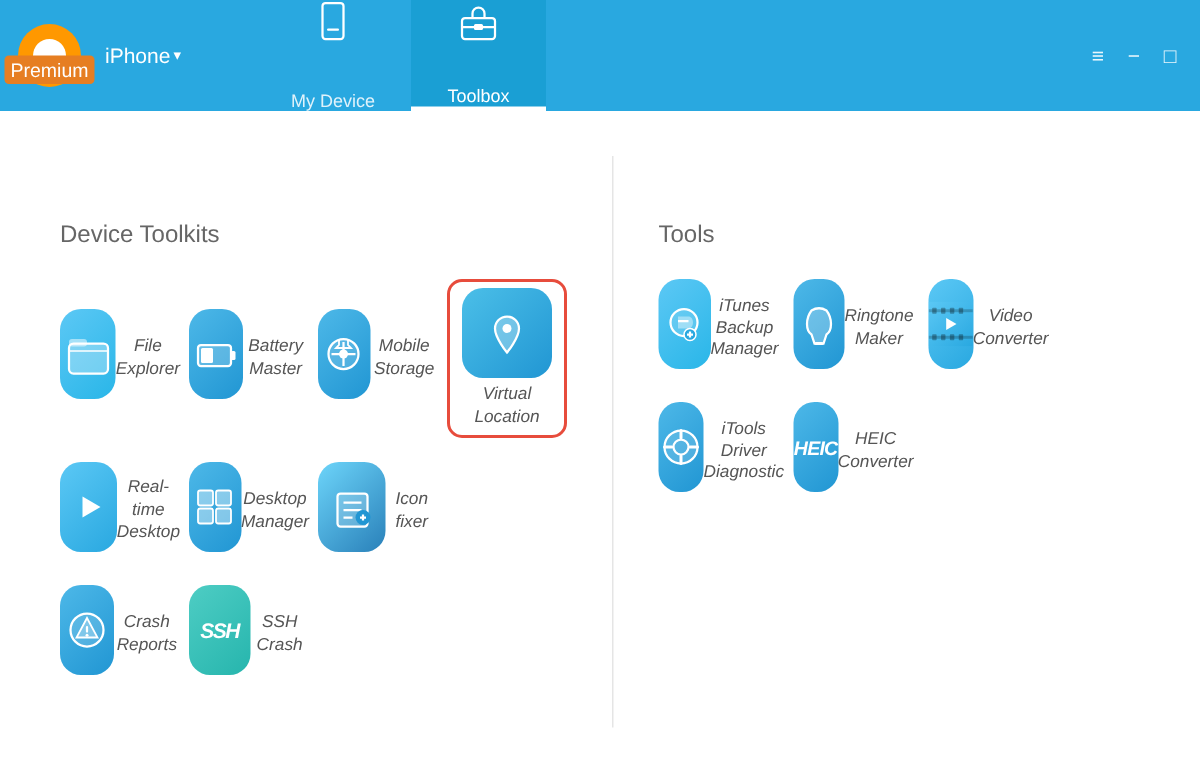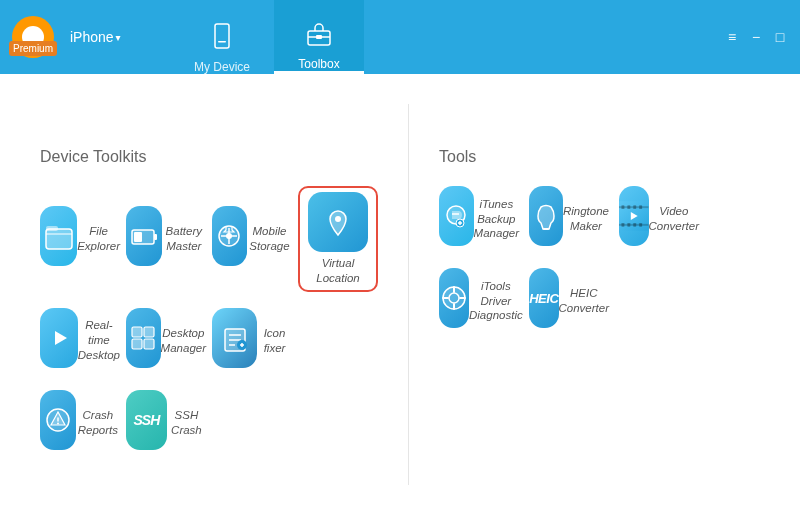--- a/index.html
+++ b/index.html
@@ -47,21 +47,21 @@
       width: 22px;
       height: 22px;
       background: white;
       border-radius: 50%;
       position: absolute;
     }
 
     .premium-badge {
       background: #e67e22;
       color: white;
-      font-size: 10px;
+      font-size: 13px;
       padding: 2px 4px;
       border-radius: 3px;
       position: absolute;
       bottom: 2px;
       left: 50%;
       transform: translateX(-50%);
       white-space: nowrap;
     }
 
     .logo-wrapper {
@@ -84,21 +84,21 @@
     .nav-tabs {
       display: flex;
       align-items: stretch;
       flex: 1;
     }
 
     .nav-tab {
       display: flex;
       flex-direction: column;
       align-items: center;
-      justify-content: flex-end;
+      justify-content: space-between;
       padding: 0 24px;
       cursor: pointer;
       color: rgba(255,255,255,0.85);
       font-size: 13px;
       gap: 4px;
       min-width: 90px;
     }
 
     .nav-tab.active {
       background: #1a9fd4;

